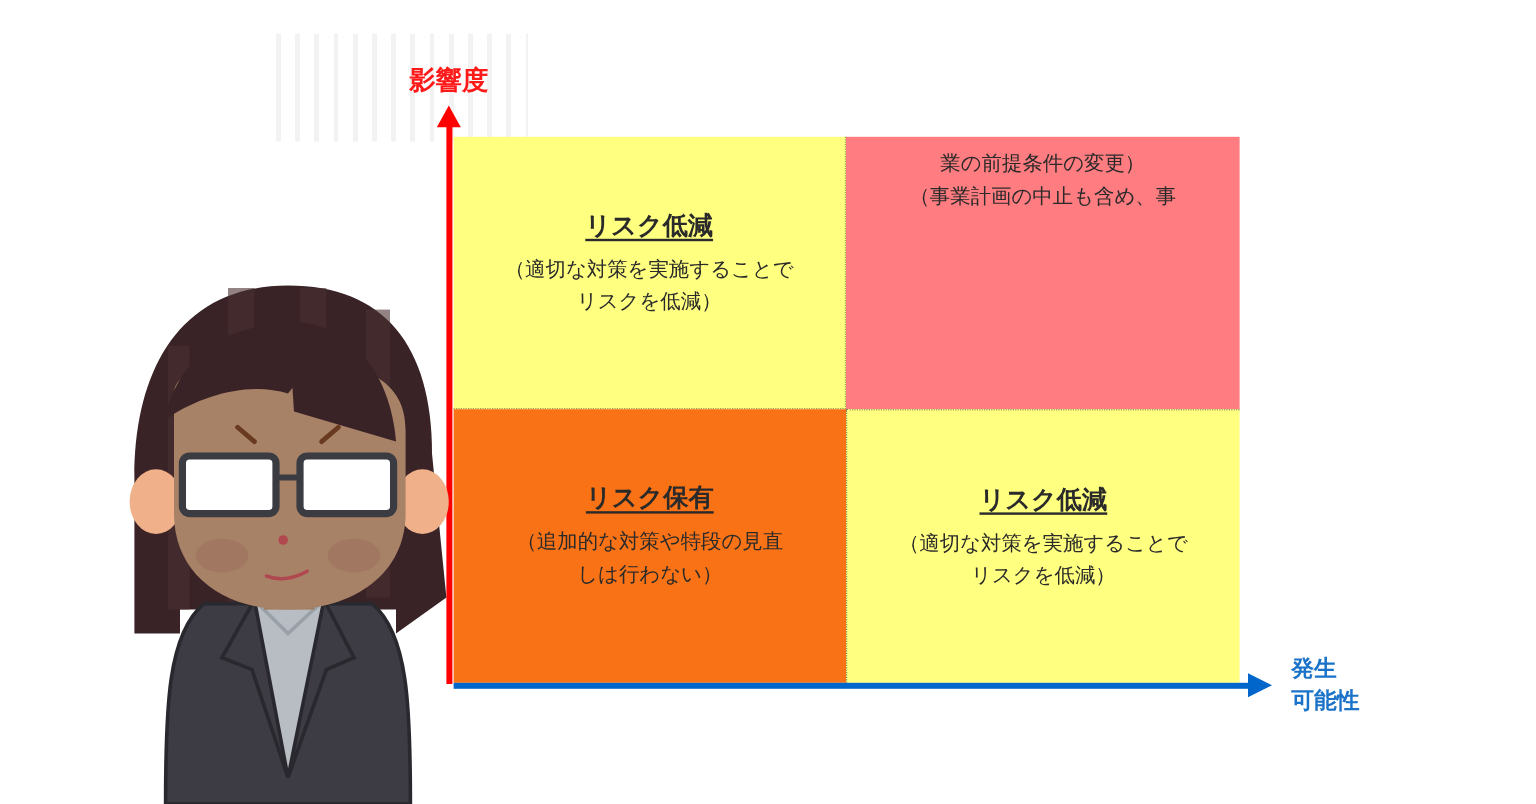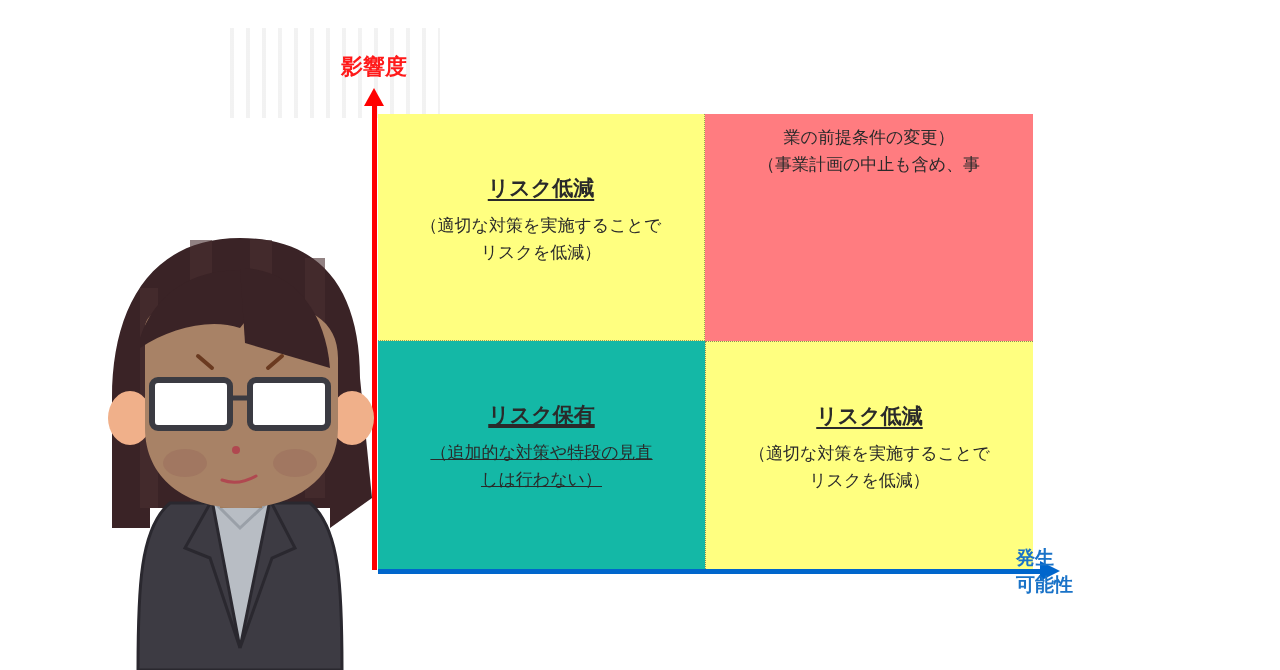--- a/index.html
+++ b/index.html
@@ -6,21 +6,21 @@
   body {
     width: 1280px; height: 670px; background: #ffffff; position: relative; overflow: hidden;
     font-family: "DejaVu Sans", sans-serif;
   }
   .abs { position: absolute; }
   .y-label {
     left: 334px; top: 52px; width: 80px; text-align: center;
     color: #ff1a1a; font-weight: bold; font-size: 22px; letter-spacing: 0;
   }
   .x-label {
-    left: 1016px; top: 544px; color: #1a73c8; font-weight: bold; font-size: 19px; line-height: 27px;
+    left: 1076px; top: 544px; color: #1a73c8; font-weight: bold; font-size: 19px; line-height: 27px;
   }
   .y-axis-line { left: 372px; top: 104px; width: 5px; height: 466px; background: #ff0000; }
   .y-axis-head {
     left: 364px; top: 88px; width: 0; height: 0;
     border-left: 10px solid transparent; border-right: 10px solid transparent;
     border-bottom: 18px solid #ff0000;
   }
   .x-axis-line { left: 378px; top: 569px; width: 664px; height: 5px; background: #0066cc; }
   .x-axis-head {
     left: 1040px; top: 561px; width: 0; height: 0;
@@ -63,21 +63,21 @@
       <div>（適切な対策を実施することで</div>
       <div>リスクを低減）</div>
     </div>
   </div>
   <div class="cell tr" style="background:#ff7c80;">
     <div class="desc">
       <div>業の前提条件の変更）</div>
       <div>（事業計画の中止も含め、事</div>
     </div>
   </div>
-  <div class="cell bl" style="background:#14b8a6;text-decoration:underline;">
+  <div class="cell bl" style="background:#f97316;">
     <div class="title">リスク保有</div>
     <div class="desc">
       <div>（追加的な対策や特段の見直</div>
       <div>しは行わない）</div>
     </div>
   </div>
   <div class="cell br" style="background:#ffff80;">
     <div class="title">リスク低減</div>
     <div class="desc">
       <div>（適切な対策を実施することで</div>

